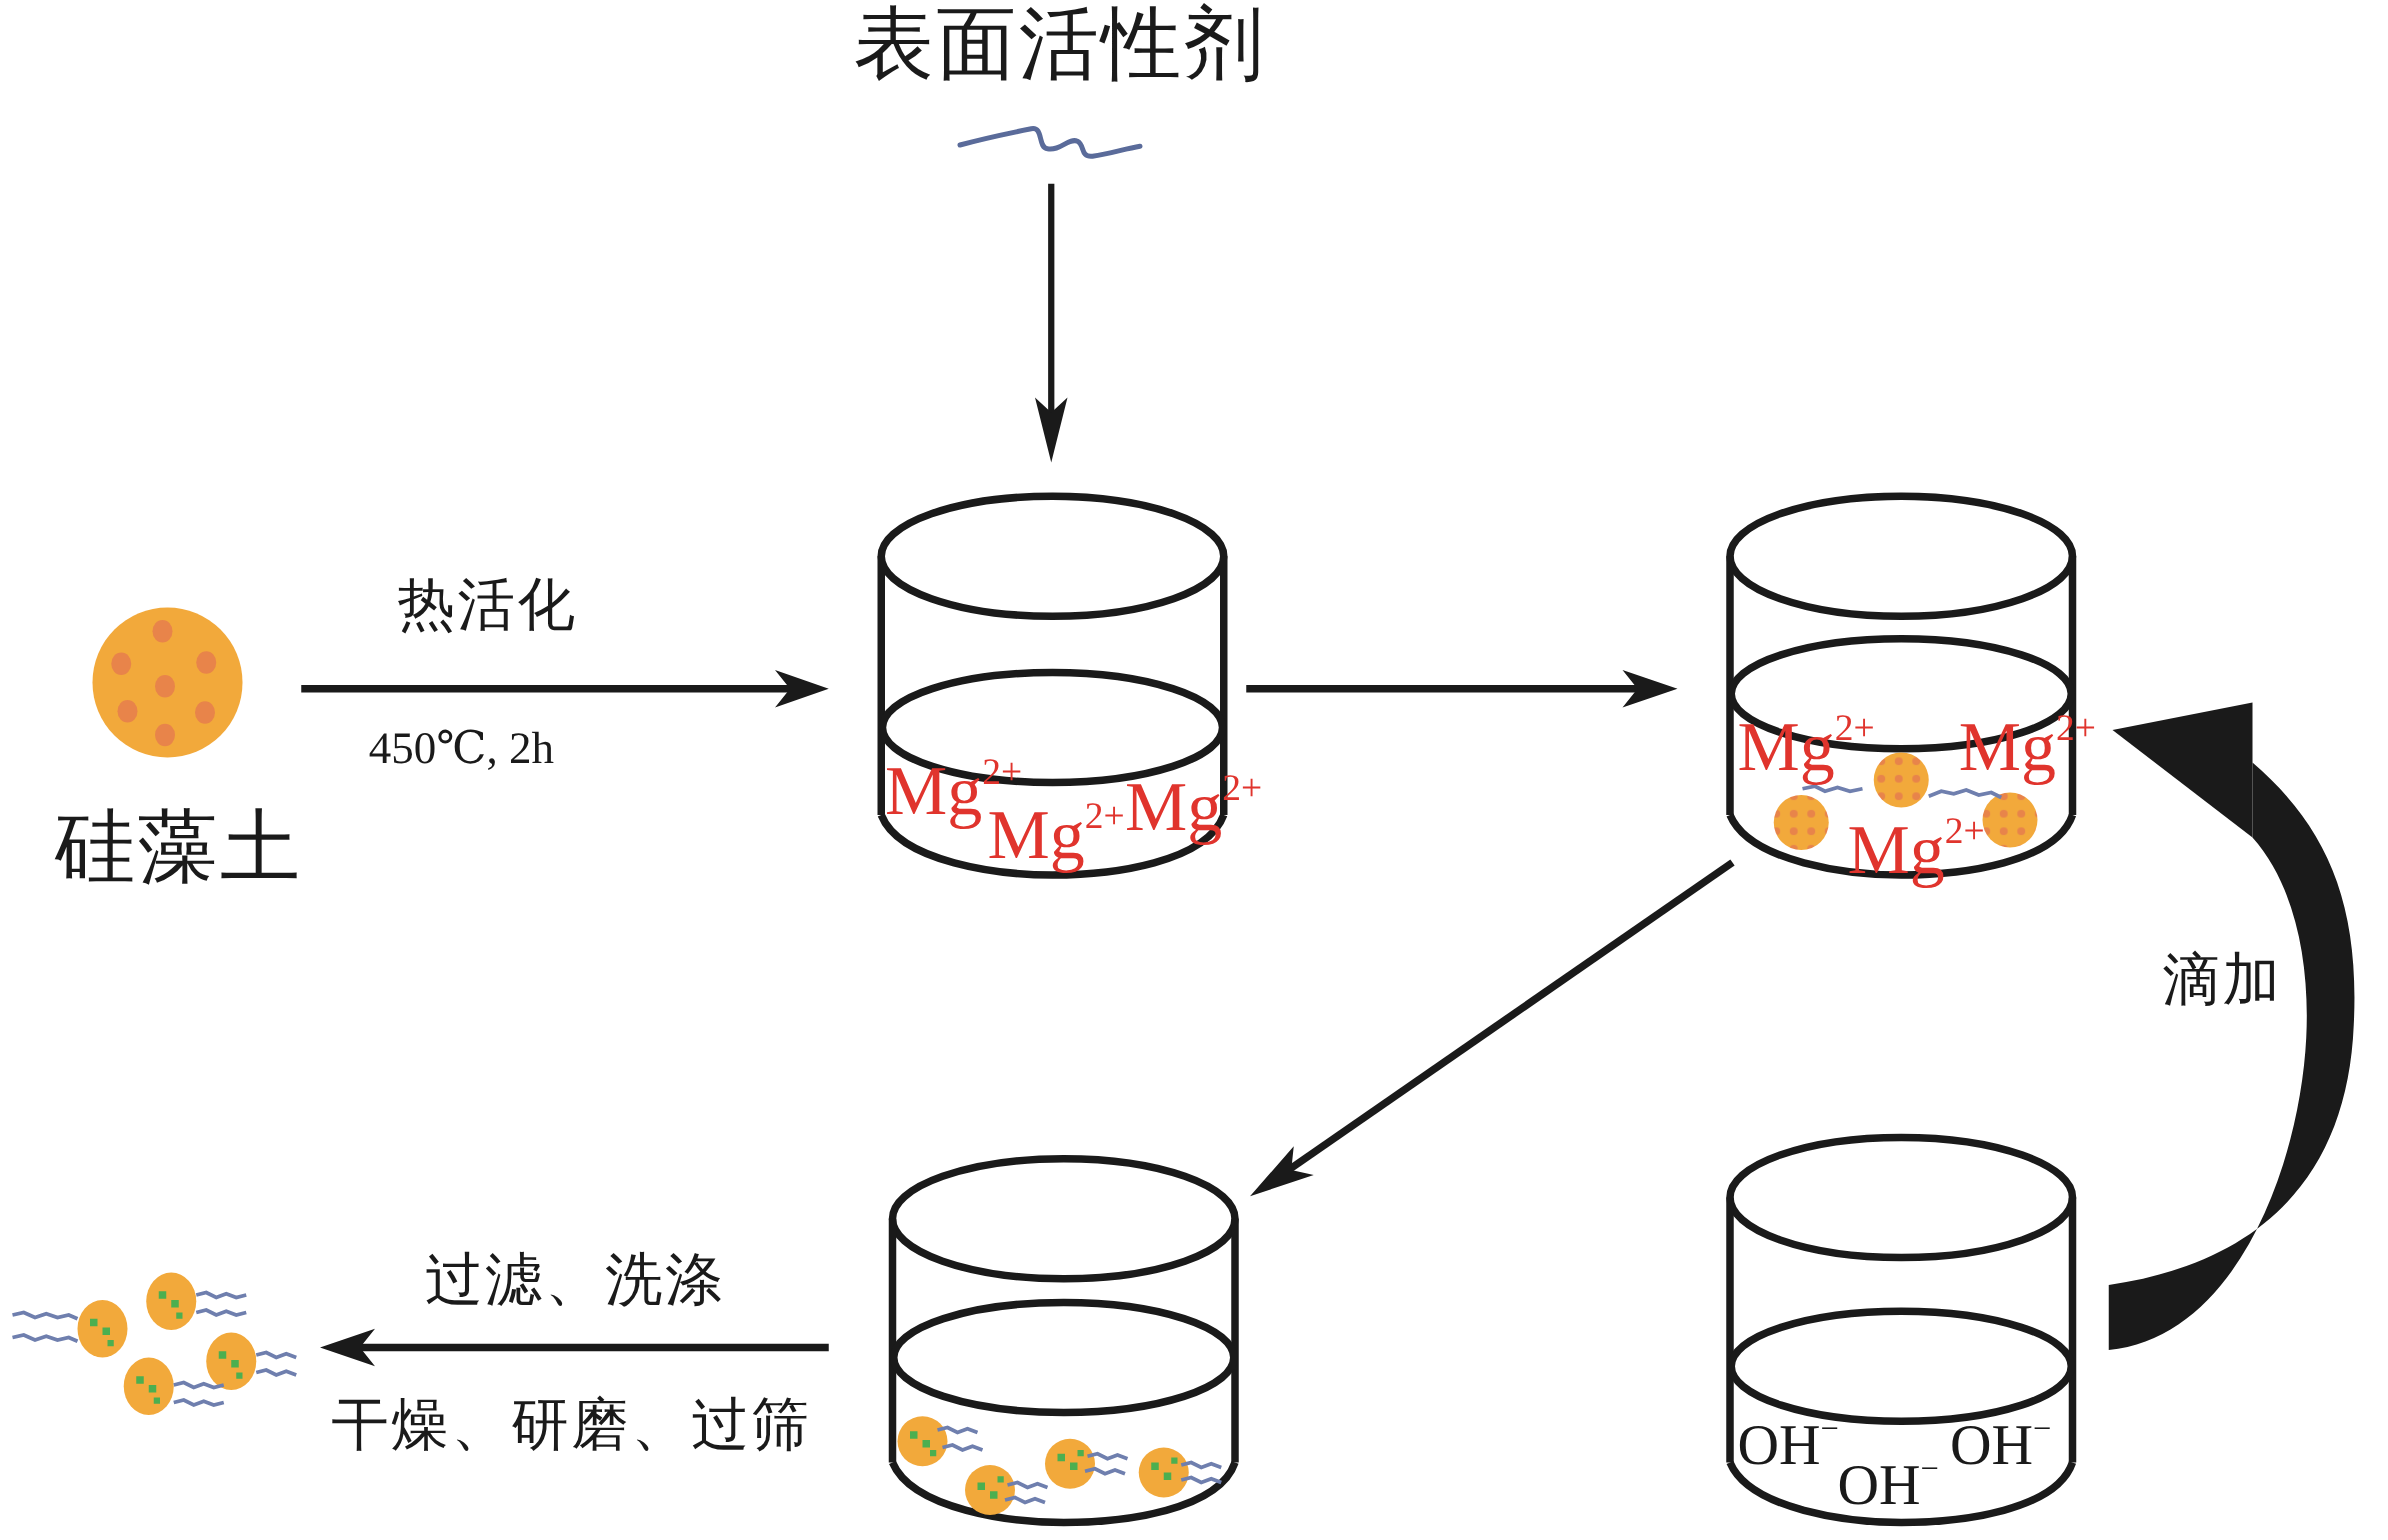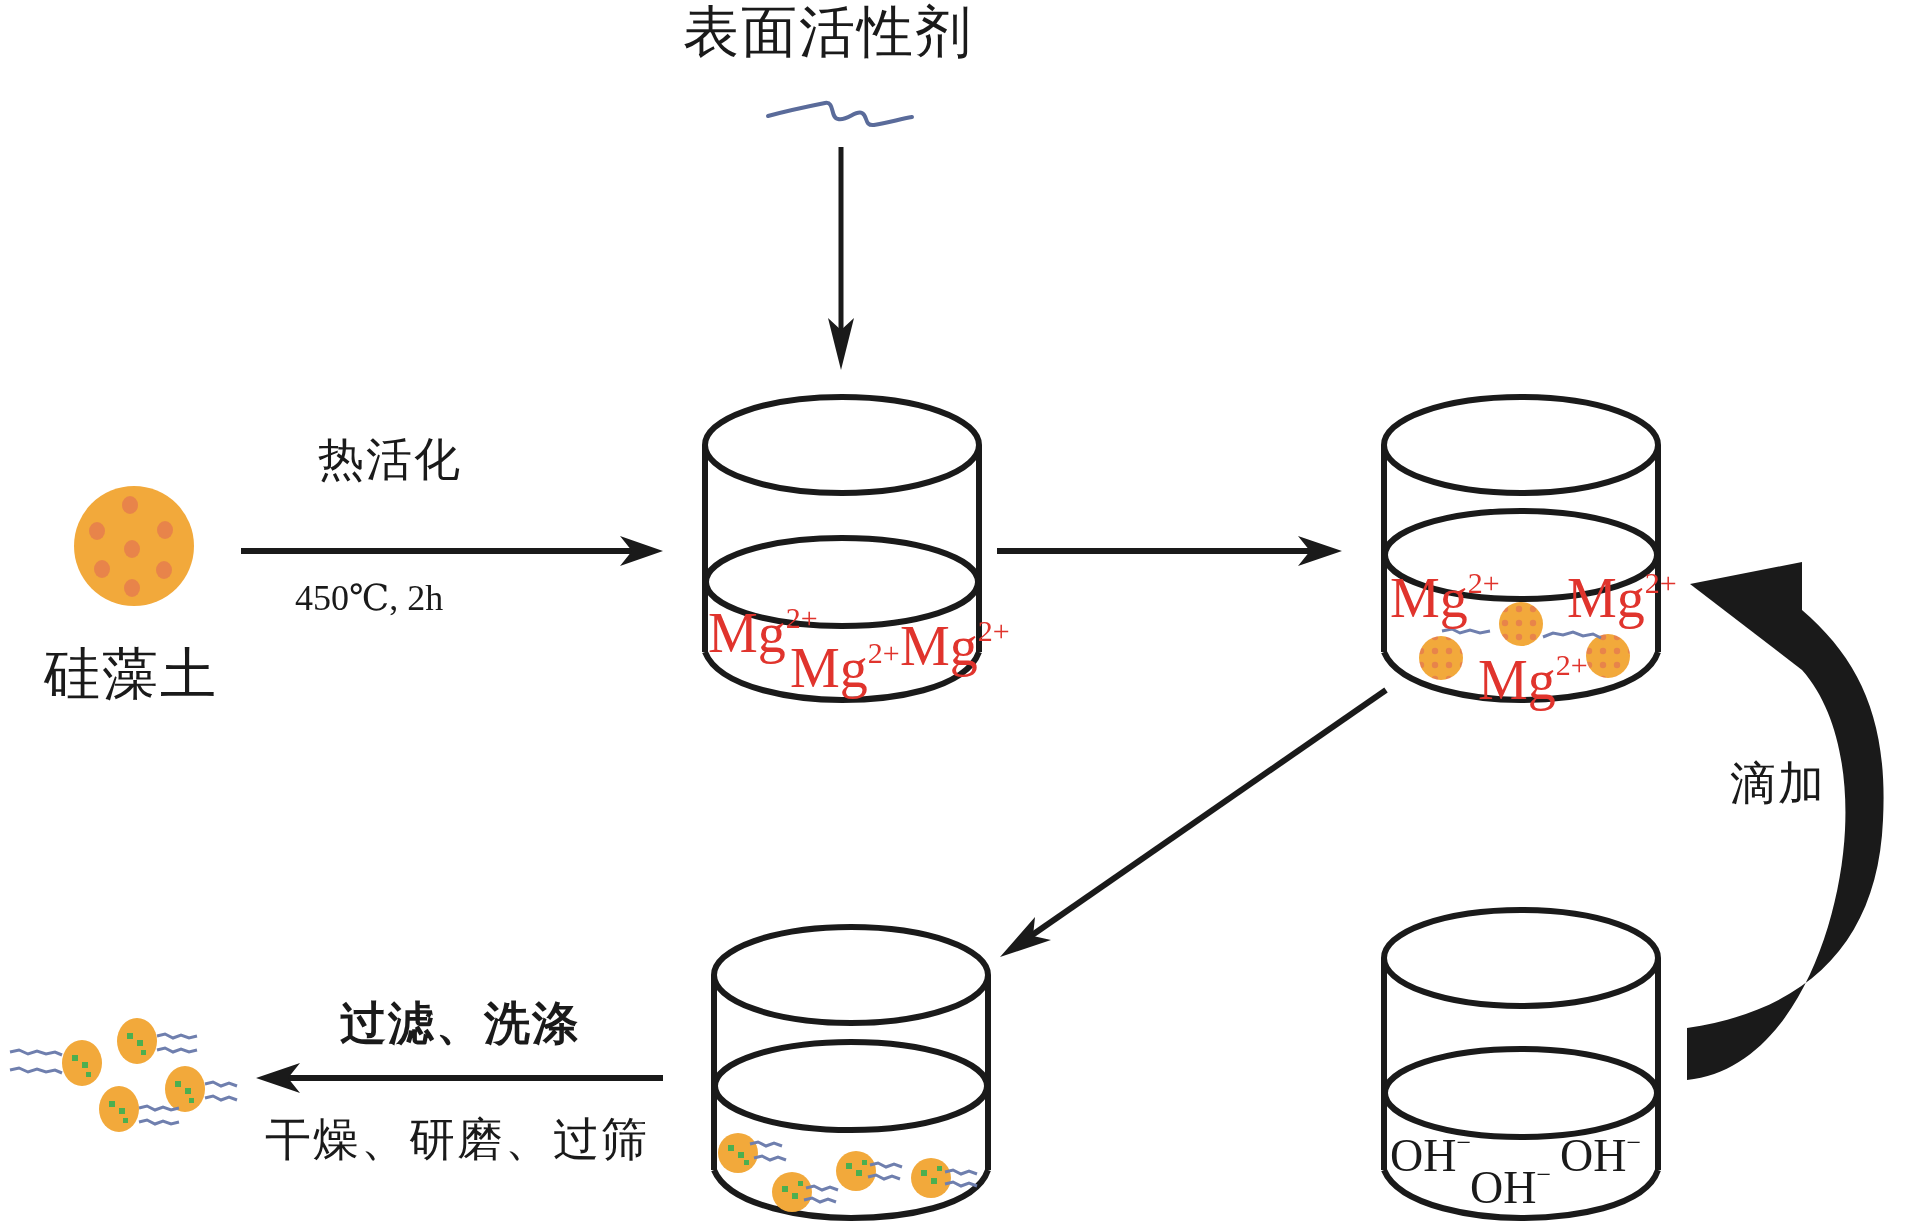--- a/index.html
+++ b/index.html
@@ -5,21 +5,21 @@
     html, body { margin: 0; padding: 0; background: #ffffff; }
     body { width: 1910px; height: 1232px; position: relative; overflow: hidden; }
     #canvas { position: absolute; left: 0; top: 0; width: 1910px; height: 1232px; }
     .lbl {
       position: absolute;
       font-family: "DejaVu Serif", "Liberation Serif", serif;
       color: #1a1a1a;
       white-space: nowrap;
       line-height: 1;
     }
-    .lbl-big { font-size: 56px; letter-spacing: 2px; }
+    .lbl-big { font-size: 64px; letter-spacing: 2px; font-family: Liberation Serif, serif; }
     .lbl-mid { font-size: 46px; letter-spacing: 2px; }
     .lbl-num { font-family: "Liberation Serif", "DejaVu Serif", serif; font-size: 36px; }
     .ion {
       position: absolute;
       font-family: "Liberation Serif", "DejaVu Serif", serif;
       font-size: 56px;
       line-height: 1;
       white-space: nowrap;
     }
     .ion sup { font-size: 30px; vertical-align: 24px; line-height: 0; }
@@ -178,28 +178,28 @@
       <path d="M205,1084 l8,-2 l8,4 l8,-3 l8,3"></path>
       <path d="M205,1098 l8,-2 l8,4 l8,-3 l8,3"></path>
       <path d="M139,1108 l8,-2 l8,4 l8,-3 l8,3 l8,-2"></path>
       <path d="M139,1122 l8,-2 l8,4 l8,-3 l8,3 l8,-2"></path>
     </g>
   </g>
 </svg>
 
 <div class="lbl lbl-big" style="left:683px; top:4px;">表面活性剂</div>
 
-<div class="lbl lbl-mid" style="left:318px; top:436px;">热活化</div>
+<div class="lbl lbl-mid" style="left:318px; top:460px;">热活化</div>
 <div class="lbl lbl-num" style="left:295px; top:580px;">450℃, 2h</div>
 
 <div class="lbl lbl-big" style="left:44px; top:646px;">硅藻土</div>
 
 <div class="lbl lbl-mid" style="left:1730px; top:760px;text-align:center;">滴加</div>
 
-<div class="lbl lbl-mid" style="left:340px; top:1000px;font-weight:bold;">过滤、洗涤</div>
+<div class="lbl lbl-mid" style="left:340px; top:1000px;">过滤、洗涤</div>
 <div class="lbl lbl-mid" style="left:265px; top:1117px;font-family:Liberation Serif, serif;">干燥、研磨、过筛</div>
 
 <div class="ion ion-red" style="left:708px; top:605px;"><span>Mg</span><sup>2+</sup></div>
 <div class="ion ion-red" style="left:790px; top:640px;"><span>Mg</span><sup>2+</sup></div>
 <div class="ion ion-red" style="left:900px; top:618px;"><span>Mg</span><sup>2+</sup></div>
 
 <div class="ion ion-red" style="left:1390px; top:570px;"><span>Mg</span><sup>2+</sup></div>
 <div class="ion ion-red" style="left:1567px; top:570px;"><span>Mg</span><sup>2+</sup></div>
 <div class="ion ion-red" style="left:1478px; top:652px;"><span>Mg</span><sup>2+</sup></div>
 

